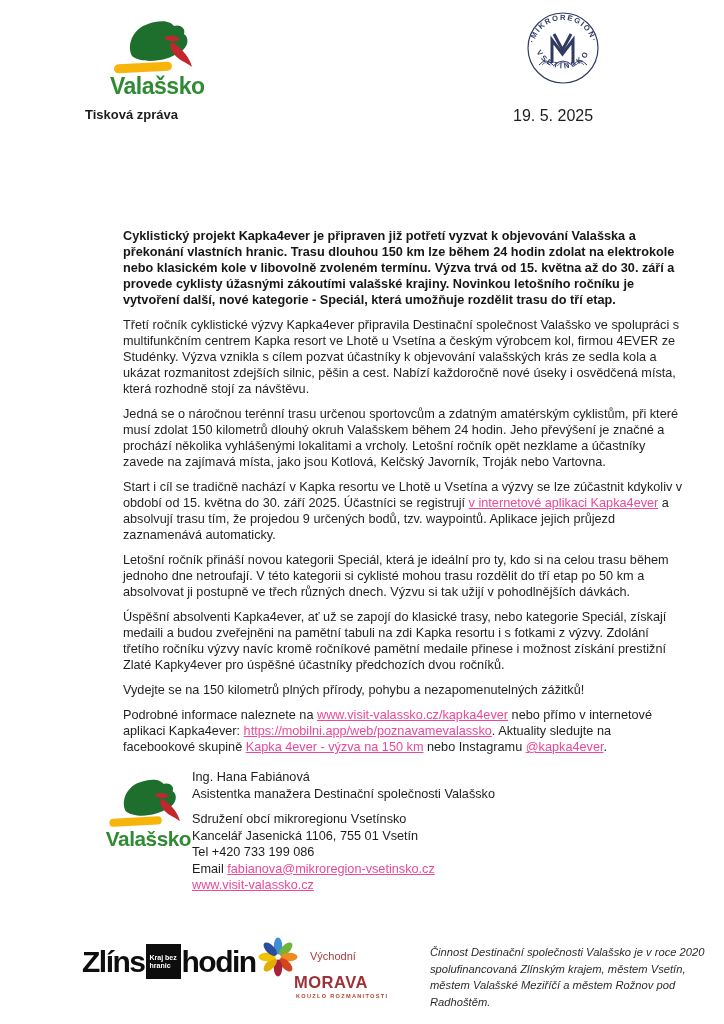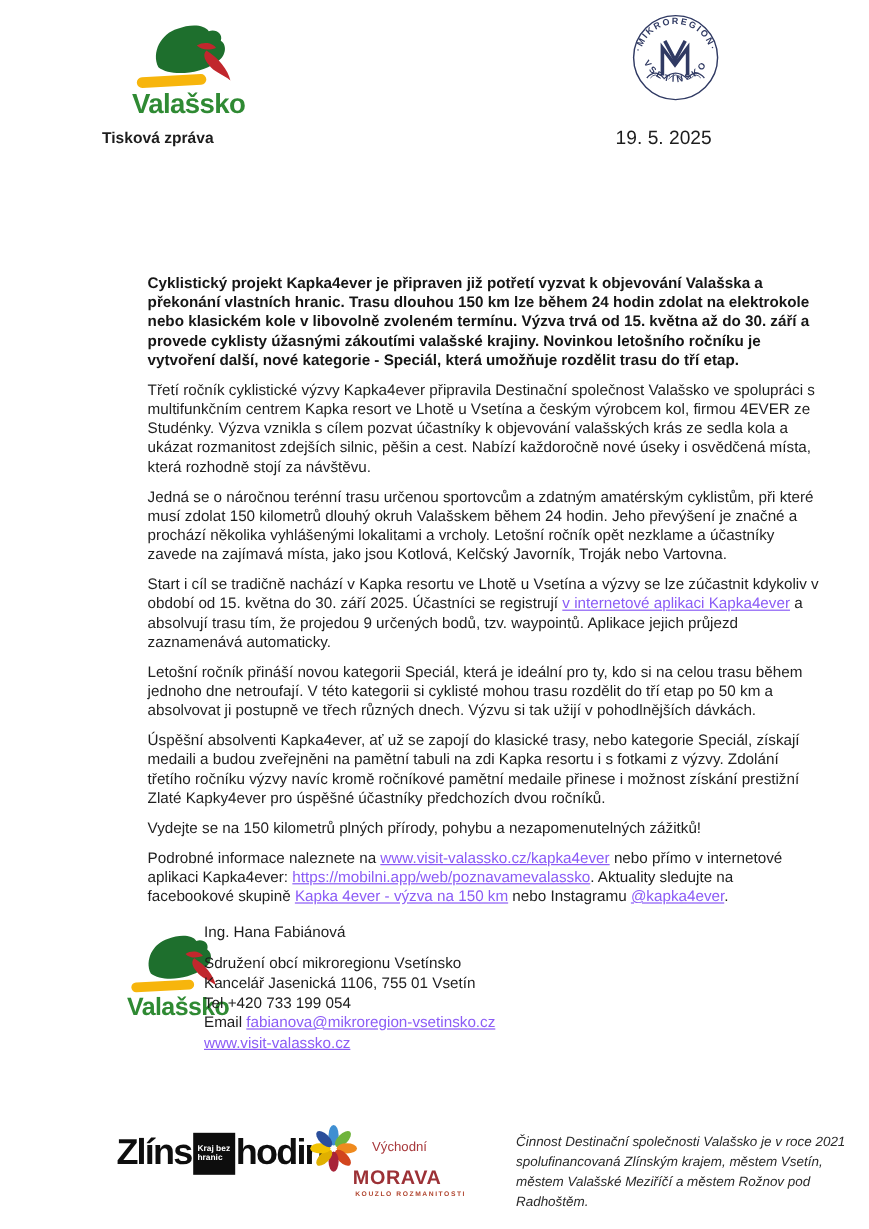--- a/index.html
+++ b/index.html
@@ -7,24 +7,24 @@
     position:relative;width:724px;height:1024px;background:#ffffff;
     font-family:"Liberation Sans",sans-serif;color:#1d1d1d;overflow:hidden;
   }
   .abs{position:absolute;}
   .doc-type{left:85px;top:107px;font-size:13px;font-weight:bold;}
   .date{left:513px;top:107px;font-size:16px;}
   .title{left:85px;top:158px;width:576px;font-size:18.5px;font-weight:bold;line-height:25px;color:#111;}
   .body-block{left:85px;top:228px;width:560px;font-size:12.7px;line-height:16px;color:#1f1f1f;margin-left:38px;}
   .body-block p{margin:0 0 9px 0;}
   p.lead{font-weight:bold;color:#161616;}
-  a.lnk{color:#8b5cf6;text-decoration:underline;cursor:pointer;}
-  .contact{left:170px;top:769px;font-size:12.7px;line-height:16.5px;}
+  a.lnk{color:#ec4899;text-decoration:underline;cursor:pointer;}
+  .contact{left:192px;top:769px;font-size:12.7px;line-height:16.5px;}
   .contact .gap{height:9px;}
-  .zk{left:97px;top:944px;display:flex;}
+  .zk{left:82px;top:944px;display:flex;align-items:center;}
   .zk-txt{font-size:30px;font-weight:bold;letter-spacing:-1.5px;color:#0e0e0e;}
   .zk-box{width:35px;height:35px;background:#0d0d0d;color:#fff;display:flex;flex-direction:column;
           justify-content:center;padding:2px 2px 2px 4px;box-sizing:border-box;margin:0 1px;}
   .zk-box span{font-size:7px;font-weight:bold;line-height:8px;display:block;}
   .vm{left:258px;top:934px;display:flex;align-items:flex-start;}
   .vm-col{margin-left:-4px;padding-top:16px;color:#a8393c;}
   .vm-l1{font-size:11px;margin-left:16px;line-height:12px;}
   .vm-l2{font-size:16.5px;font-weight:bold;letter-spacing:0.5px;line-height:17px;color:#9c3136;margin-top:12px;}
   .vm-l3{font-size:5.6px;letter-spacing:1.3px;margin-top:2px;margin-left:2px;color:#b0452f;font-weight:bold;}
   .fund{left:430px;top:944px;width:292px;font-size:11.2px;line-height:16.5px;font-style:italic;color:#2a2a2a;}
@@ -84,24 +84,25 @@
       <rect x="6" y="49" width="58" height="9" rx="4.5" fill="#f7b50c" transform="rotate(-3 35 54)"></rect>
       <path d="M24 42 C 18 30, 26 14, 40 10 C 50 6, 62 6, 66 12 C 72 10, 78 14, 76 20 C 82 24, 80 34, 72 38 C 58 48, 34 50, 24 42 Z" fill="#1e6f2d"></path>
       <path d="M64 28 C 74 34, 82 44, 84 53 C 78 48, 70 46, 66 40 C 62 35, 61 31, 64 28 Z" fill="#c1272d"></path>
       <path d="M56 24 C 62 20, 70 22, 72 26 C 66 28, 60 28, 56 24 Z" fill="#c1272d"></path>
       <text x="2" y="80" font-size="23" font-weight="bold" fill="#2f8a33" letter-spacing="-0.5">Valašsko</text>
     </svg>
   </div>
 
   <div class="abs contact">
     <div>Ing. Hana Fabiánová</div>
+    <div>Asistentka manažera Destinační společnosti Valašsko</div>
     <div class="gap"></div>
     <div>Sdružení obcí mikroregionu Vsetínsko</div>
     <div>Kancelář Jasenická 1106, 755 01 Vsetín</div>
-    <div>Tel +420 733 199 054</div>
+    <div>Tel +420 733 199 086</div>
     <div><span>Email </span><a class="lnk" href="#">fabianova@mikroregion-vsetinsko.cz</a></div>
     <div><a class="lnk" href="#">www.visit-valassko.cz</a></div>
   </div>
 
   <div class="abs zk">
     <span class="zk-txt">Zlíns</span>
     <span class="zk-box">
       <span>Kraj bez</span>
       <span>hranic</span>
     </span>
@@ -135,15 +136,15 @@
           <ellipse cx="20" cy="12" rx="4.2" ry="8.5" fill="#2a4e9b"></ellipse>
         </g>
     </svg>
     <div class="vm-col">
       <div class="vm-l1">Východní</div>
       <div class="vm-l2">MORAVA</div>
       <div class="vm-l3">KOUZLO ROZMANITOSTI</div>
     </div>
   </div>
 
-  <div class="abs fund">Činnost Destinační společnosti Valašsko je v roce 2021 spolufinancovaná Zlínským krajem, městem Vsetín, městem Valašské Meziříčí a městem Rožnov pod Radhoštěm.</div>
+  <div class="abs fund">Činnost Destinační společnosti Valašsko je v roce 2020 spolufinancovaná Zlínským krajem, městem Vsetín, městem Valašské Meziříčí a městem Rožnov pod Radhoštěm.</div>
 
 </div>
 
 </body></html>

